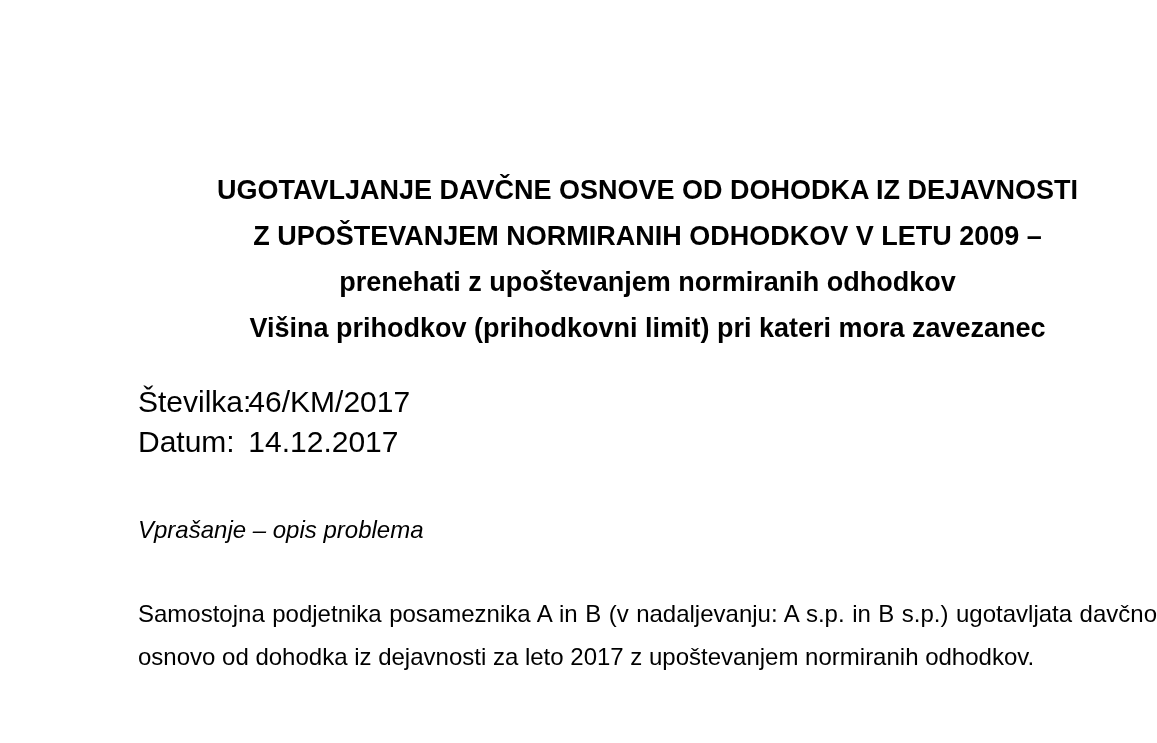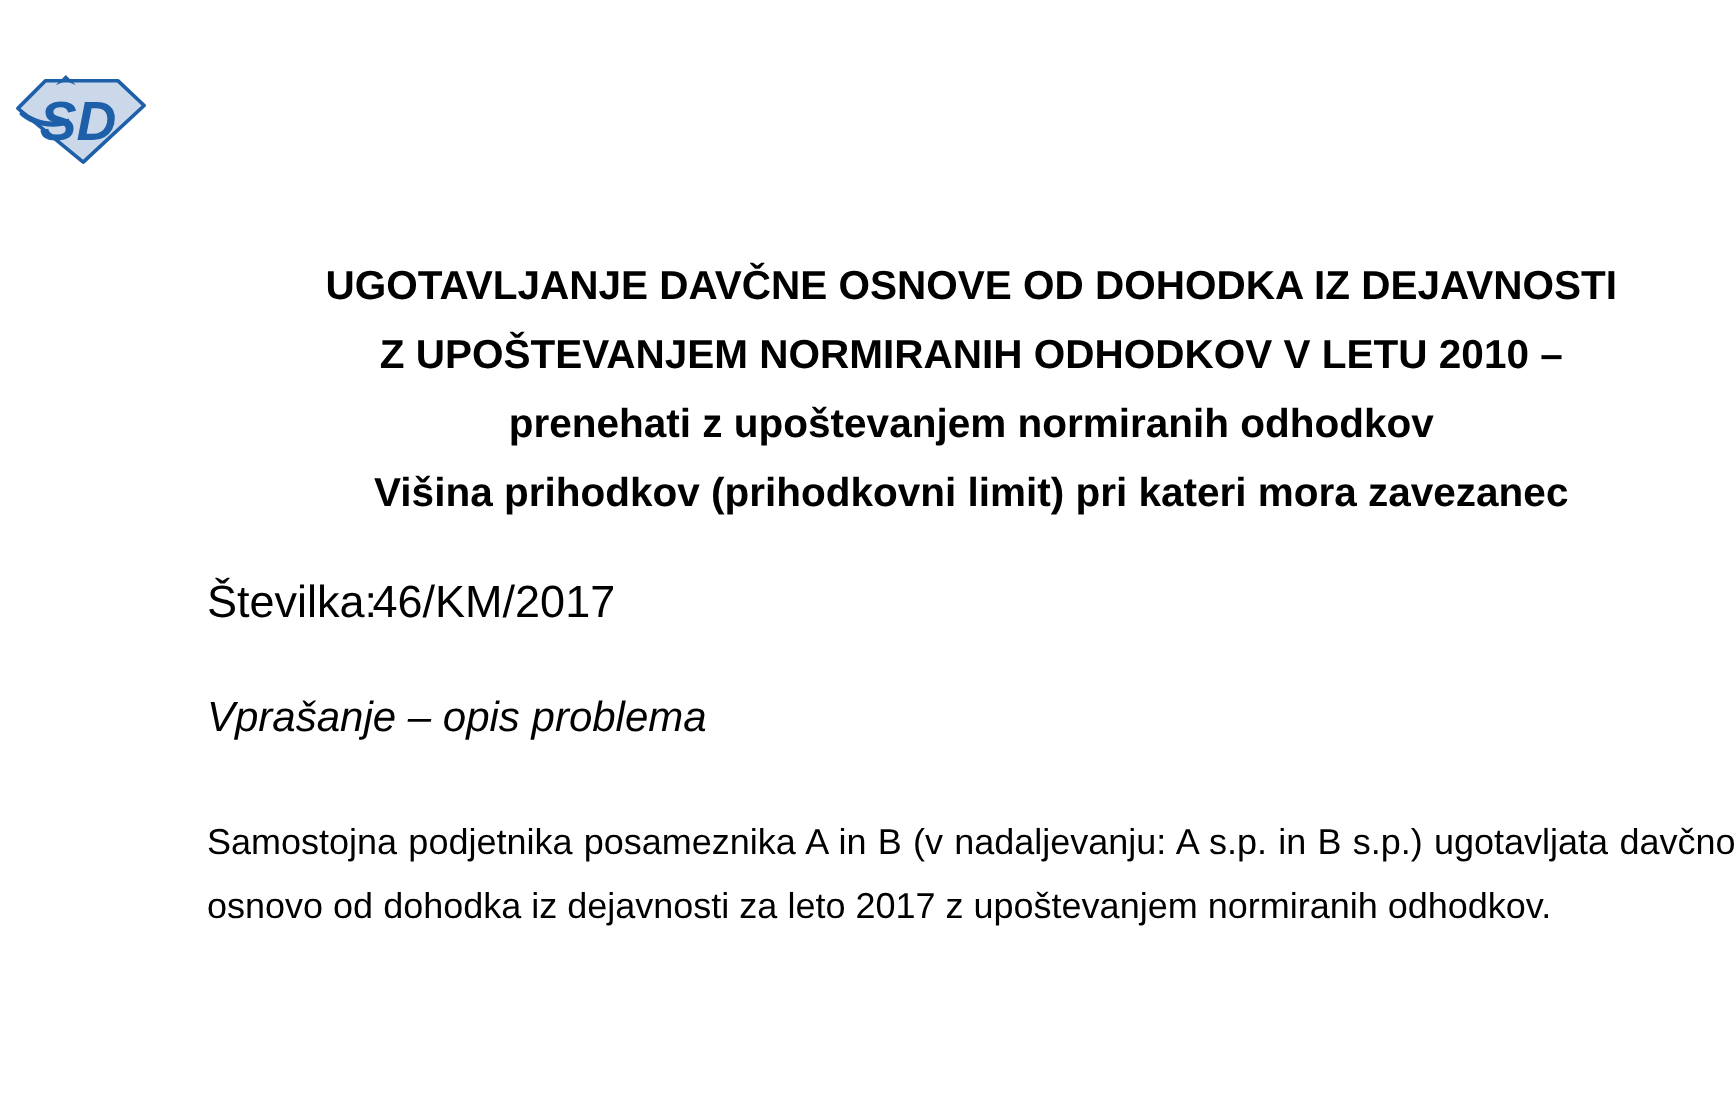--- a/index.html
+++ b/index.html
@@ -38,63 +38,55 @@
   .meta {
     margin-top: 31px;
     font-size: 30px;
     line-height: 40px;
   }
   .meta-label {
     display: inline-block;
     width: 102px;
   }
   .question-heading {
-    margin-top: 36px;
-    font-size: 28px;
+    margin-top: 48px;
+    font-size: 24px;
     line-height: 40px;
     font-style: italic;
   }
   .body-paragraph {
     margin: 42px 0 0 0;
     font-size: 24px;
     line-height: 43px;
     text-align: justify;
   }
 </style>
 </head>
 <body>
 
 <div class="page">
 
-  <div class="logo">
-    <svg viewBox="0 0 90 62" width="89" height="60" xmlns="http://www.w3.org/2000/svg">
-
-      <path d="M1,23 L20,4 L70,4 L88,21 L46,60 Z" fill="#cbd8ea" stroke="#1d5fa9" stroke-width="2.5" stroke-linejoin="round"></path>
-
-      <path d="M27,7 L34,0 L41,7 L34,4 Z" fill="#1d5fa9"></path>
-
-      <path d="M3,24 C14,32 24,34 36,30 L37,34 C22,38 9,34 2,27 Z" fill="#1d5fa9"></path>
-
-      <text x="16" y="45" font-family="Liberation Sans, sans-serif" font-size="38" font-weight="bold" font-style="italic" fill="#1d5fa9">SD</text>
-    </svg>
-  </div>
 
   <div class="content">
 
     <h1 class="title">
       <div class="title-line">UGOTAVLJANJE DAVČNE OSNOVE OD DOHODKA IZ DEJAVNOSTI</div>
-      <div class="title-line">Z UPOŠTEVANJEM NORMIRANIH ODHODKOV V LETU 2010 –</div>
+      <div class="title-line">Z UPOŠTEVANJEM NORMIRANIH ODHODKOV V LETU 2009 –</div>
       <div class="title-line">prenehati z upoštevanjem normiranih odhodkov</div>
       <div class="title-line">Višina prihodkov (prihodkovni limit) pri kateri mora zavezanec</div>
     </h1>
 
     <div class="meta">
       <div class="meta-row">
         <span class="meta-label">Številka:</span>
         <span class="meta-value">46/KM/2017</span>
+      </div>
+      <div class="meta-row">
+        <span class="meta-label">Datum:</span>
+        <span class="meta-value">14.12.2017</span>
       </div>
     </div>
 
     <div class="question-heading">Vprašanje – opis problema</div>
 
     <p class="body-paragraph">Samostojna podjetnika posameznika A in B (v nadaljevanju: A s.p. in B s.p.) ugotavljata davčno osnovo od dohodka iz dejavnosti za leto 2017 z upoštevanjem normiranih odhodkov.</p>
 
   </div>
 </div>
 

